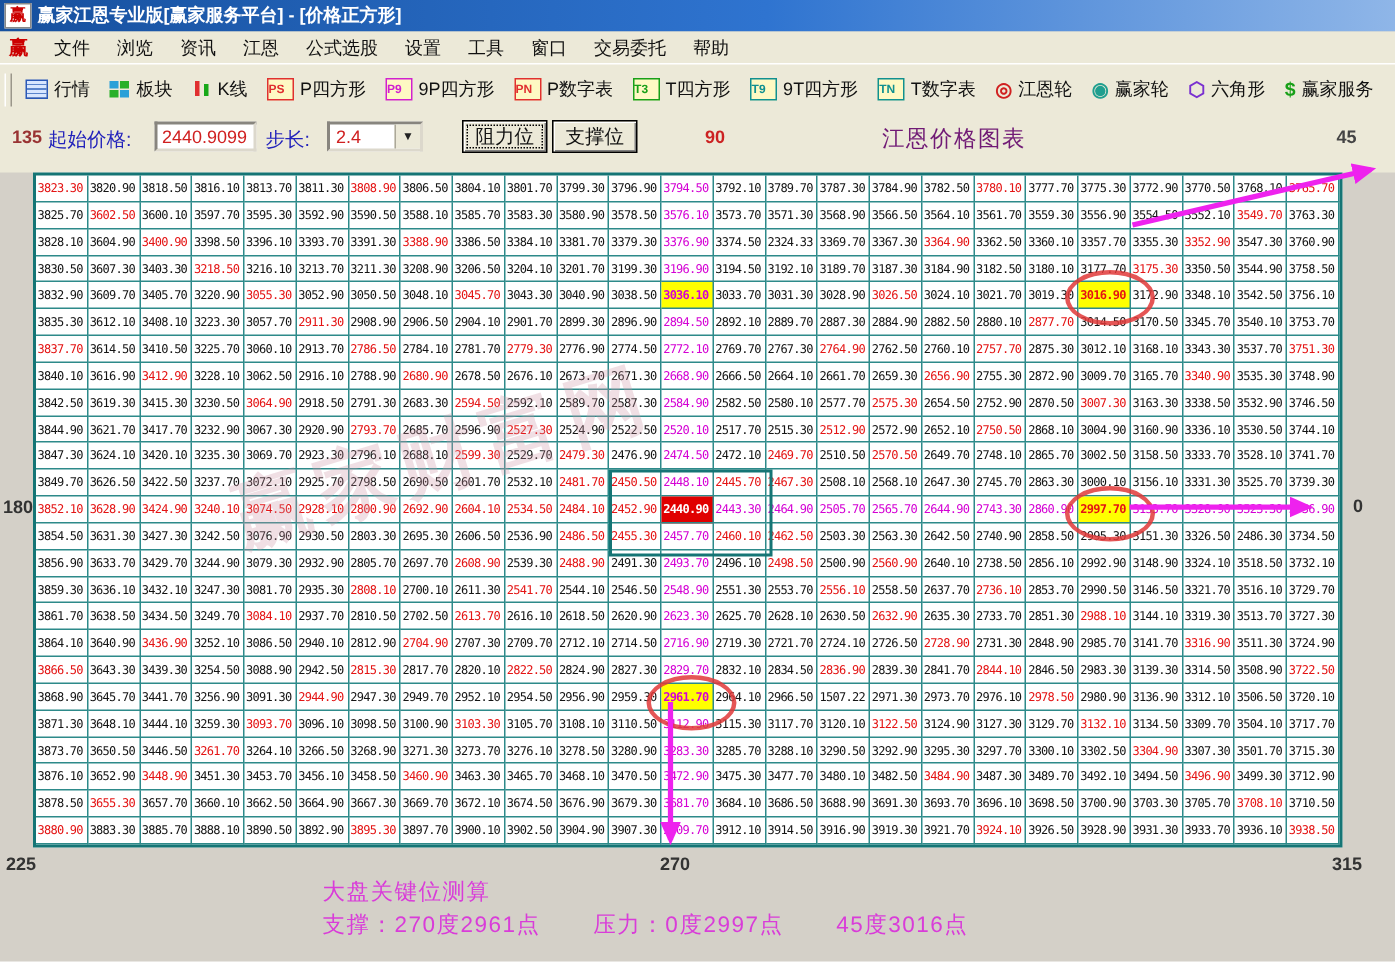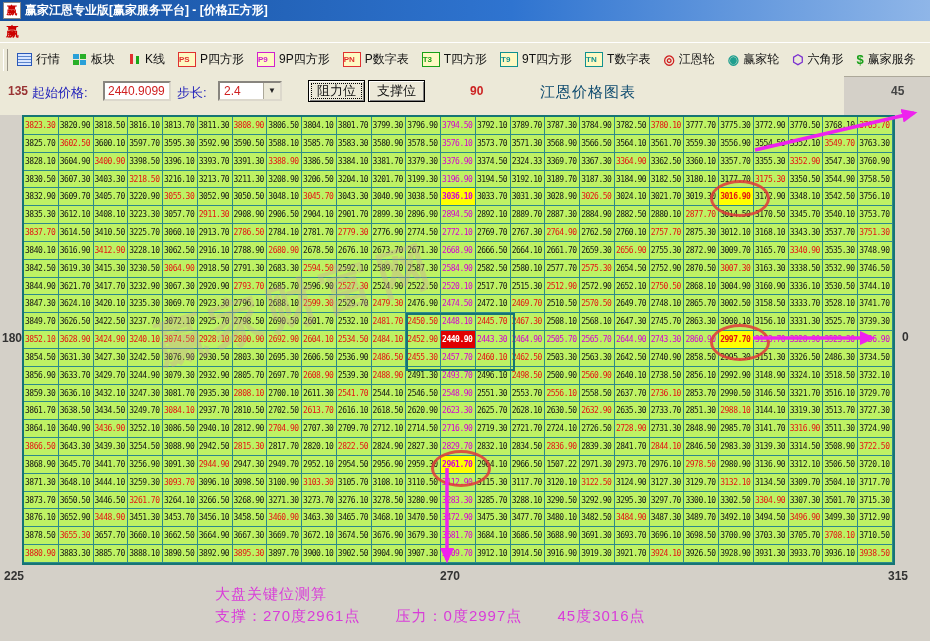--- a/index.html
+++ b/index.html
@@ -27,35 +27,35 @@
     font:bold 8px/13px "Liberation Sans",sans-serif;text-align:left;}
   .glyph{font-size:13px;line-height:14px;font-weight:bold;}
   .icon-tbl{display:inline-block;width:13px;height:11px;border:1px solid #2a58b8;
     background:repeating-linear-gradient(180deg,#d8e6ff 0 2px,#5a84cc 2px 3px);}
   .icon-blocks{display:inline-block;width:6px;height:5px;background:#2aa0d8;margin:0 8px 7px 0;
     box-shadow:7px 0 0 #28b028,0 6px 0 #28b028,7px 6px 0 #2aa0d8;}
   .icon-candles{display:inline-block;width:13px;height:13px;position:relative;}
   .icon-candles::before{content:"";position:absolute;left:2px;top:1px;width:3px;height:10px;background:#e03030;}
   .icon-candles::after{content:"";position:absolute;left:8px;top:3px;width:3px;height:8px;background:#18a818;}
   
-  .controls{left:0;top:76px;width:844px;height:39px;background:#ece9d8;font-size:13px;}
+  .controls{left:0;top:76px;width:930px;height:39px;background:#ece9d8;font-size:13px;}
   .ctl-label{color:#2222bb;}
   .field{background:#fff;border:2px inset #dcd8cc;color:#d02020;font-size:12px;
     font-family:"Liberation Sans",sans-serif;padding:1px 3px;}
   .combo{display:flex;background:#fff;border:2px inset #dcd8cc;height:20px;box-sizing:border-box;}
   .combo .val{color:#d02020;font-size:12px;padding:1px 4px;flex:1;}
   .combo .btn{width:16px;background:#ece9d8;border-left:1px solid #aca899;font-size:8px;
     line-height:16px;text-align:center;color:#222;}
   .pushbtn{background:#ece9d8;border:1px solid #000;box-shadow:inset 1px 1px 0 #fff,inset -1px -1px 0 #808080;
     font-size:13px;color:#111;height:22px;padding:0 8px;font-family:"Liberation Sans",sans-serif;}
   .pushbtn.focused{outline:1px dotted #000;outline-offset:-4px;}
-  .charttitle{color:#0c4a6e;font-size:15px;letter-spacing:1px;}
+  .charttitle{color:#701a75;font-size:15px;letter-spacing:1px;margin-left:48px;}
   .anglab{font-size:12px;font-weight:bold;}
   
-  .gridwrap{left:22px;top:115px;width:873px;height:450px;background:#bef264;border:2px solid #157575;
+  .gridwrap{left:22px;top:115px;width:873px;height:450px;background:#ffffff;border:2px solid #157575;
     box-sizing:border-box;display:grid;grid-template-columns:repeat(25,1fr);grid-template-rows:repeat(25,1fr);}
   .cell{border-right:1px solid #2d8a8a;border-bottom:1px solid #2d8a8a;overflow:hidden;white-space:nowrap;
     font-size:8px;line-height:17px;padding-left:1px;color:#141414;font-family:"DejaVu Sans Mono","Liberation Mono",monospace;letter-spacing:-0.5px;}
   .cell.red{color:#e41414;}
   .cell.mag{color:#d400d4;}
   .cell.yel{background:#ffff00;font-weight:bold;}
   .cell.ctr{background:#e00000;color:#fff;font-weight:bold;}
   .ringbox{border:2px solid #157575;pointer-events:none;}
   .ellipse{border:3px solid rgba(224,56,56,.85);border-radius:50%;pointer-events:none;}
   .watermark{color:rgba(205,150,165,.30);font-size:52px;font-weight:bold;transform:rotate(-17deg);
@@ -69,20 +69,21 @@
 </head>
 <body>
 
 <div class="abs titlebar">
   <span class="logo">赢</span>
   <span>赢家江恩专业版[赢家服务平台] - [价格正方形]</span>
 </div>
 
 <div class="abs menubar">
   <span class="logo2">赢</span>
+  <span id="menu-items"><span class="menuitem">文件</span><span class="menuitem">浏览</span><span class="menuitem">资讯</span><span class="menuitem">江恩</span><span class="menuitem">公式选股</span><span class="menuitem">设置</span><span class="menuitem">工具</span><span class="menuitem">窗口</span><span class="menuitem">交易委托</span><span class="menuitem">帮助</span></span>
 </div>
 
 <div class="abs toolbar">
   <span class="tgrip"></span>
   <span id="toolbar-items" style="display:flex;align-items:center;">
       <span class="titem">
         <span class="icon-tbl"></span>
         <span>行情</span>
       </span>
       <span class="titem">

